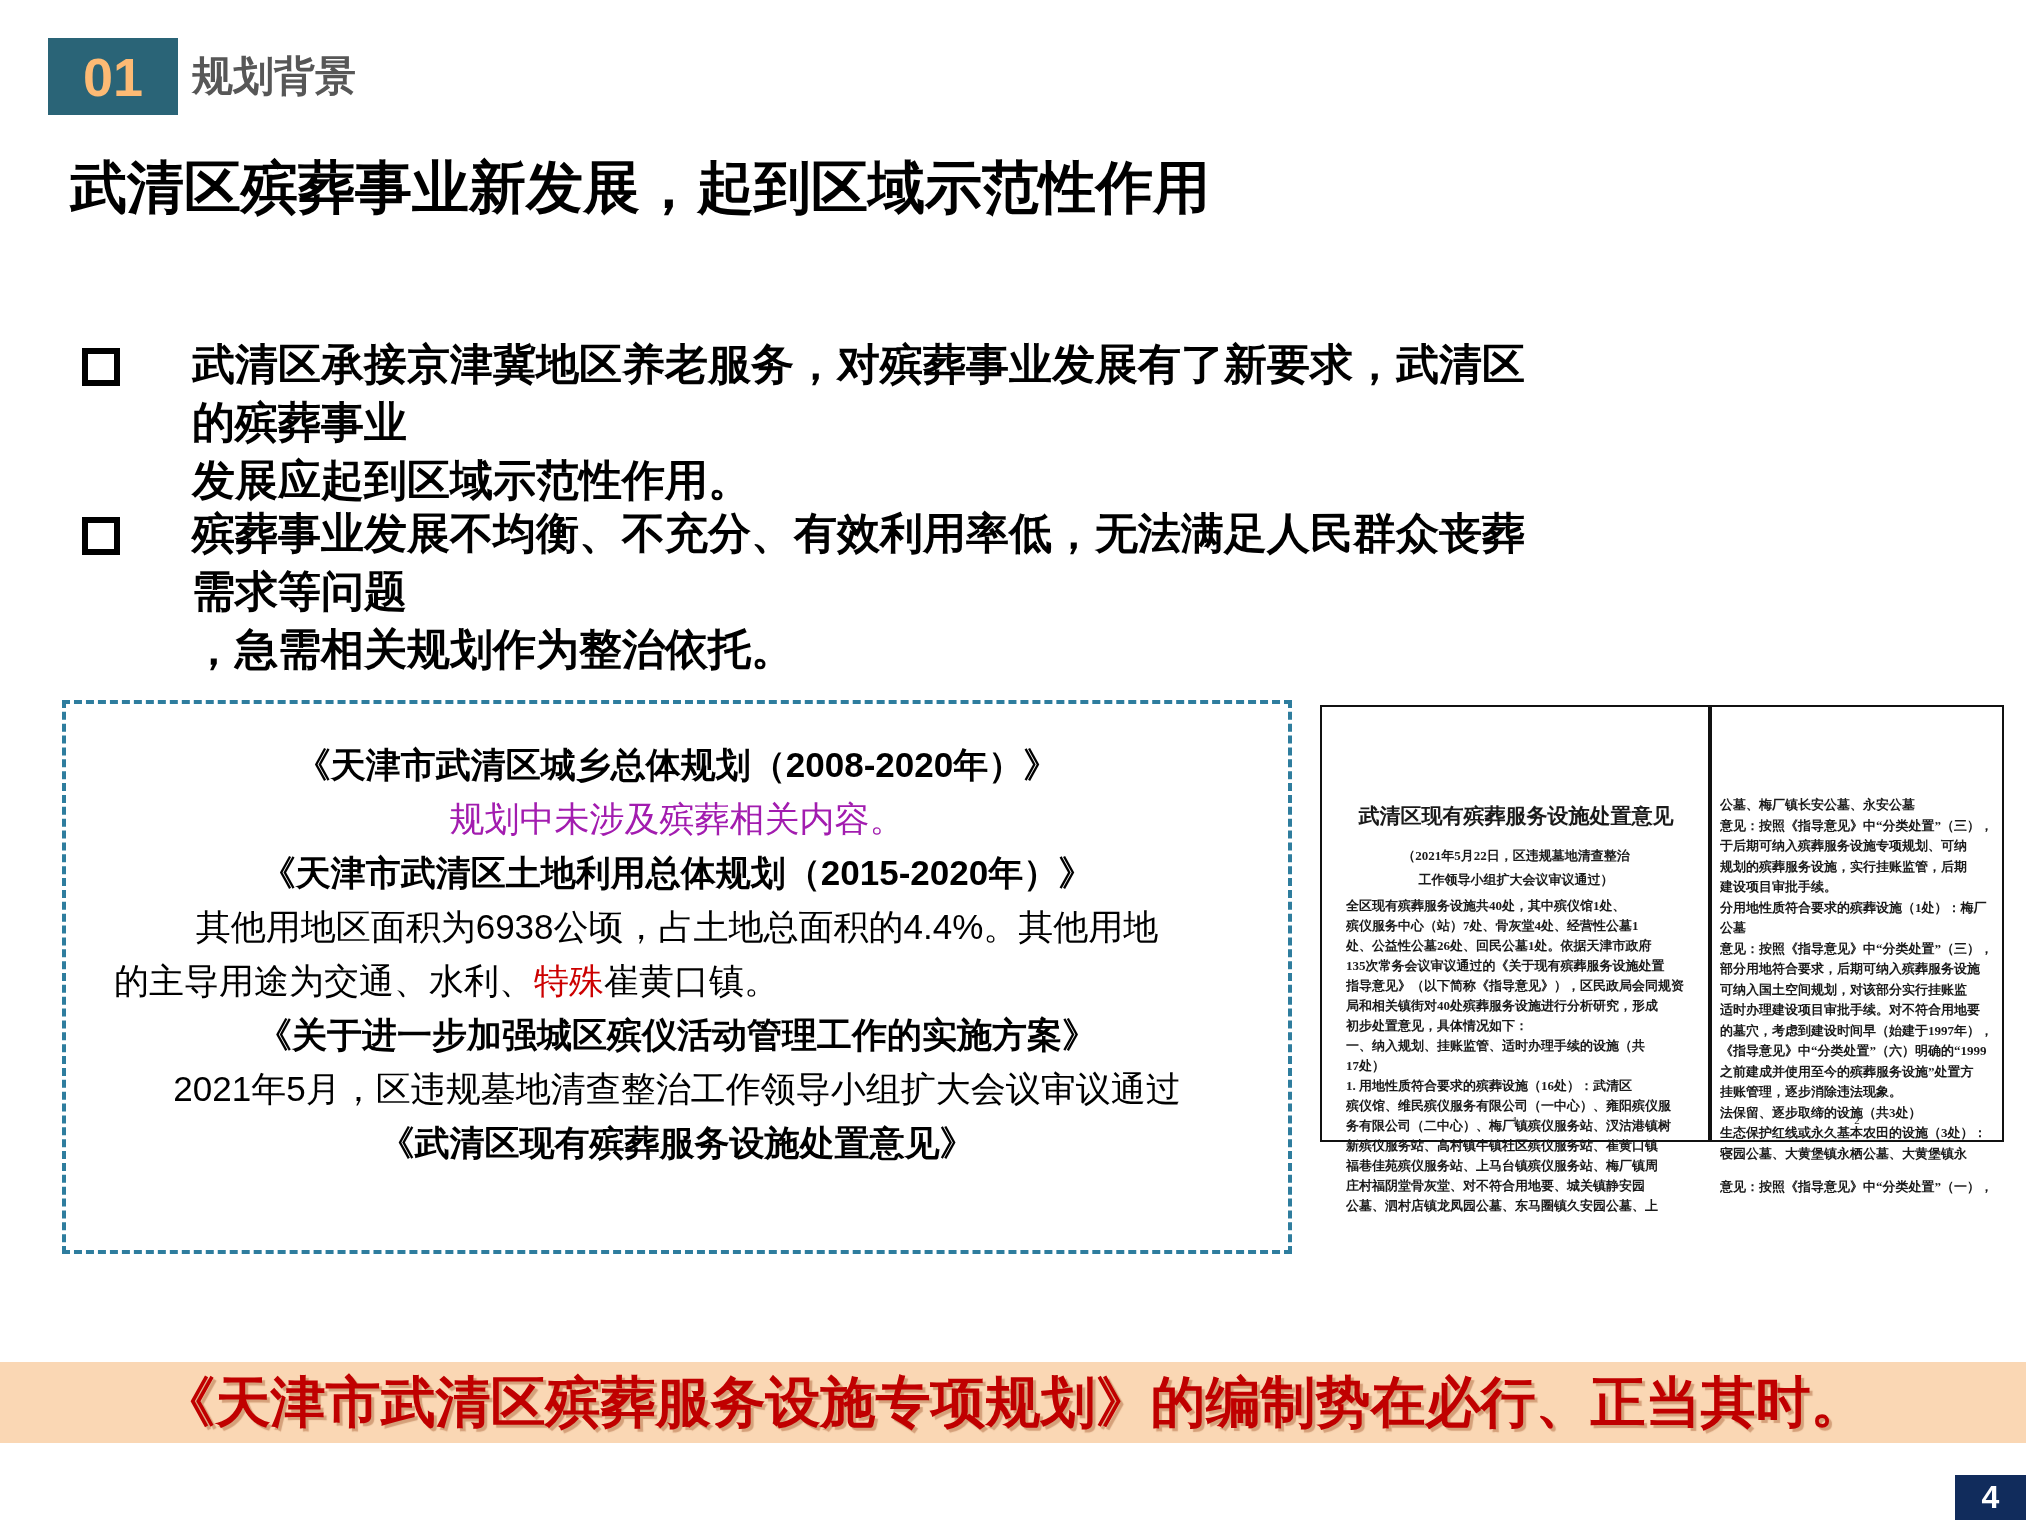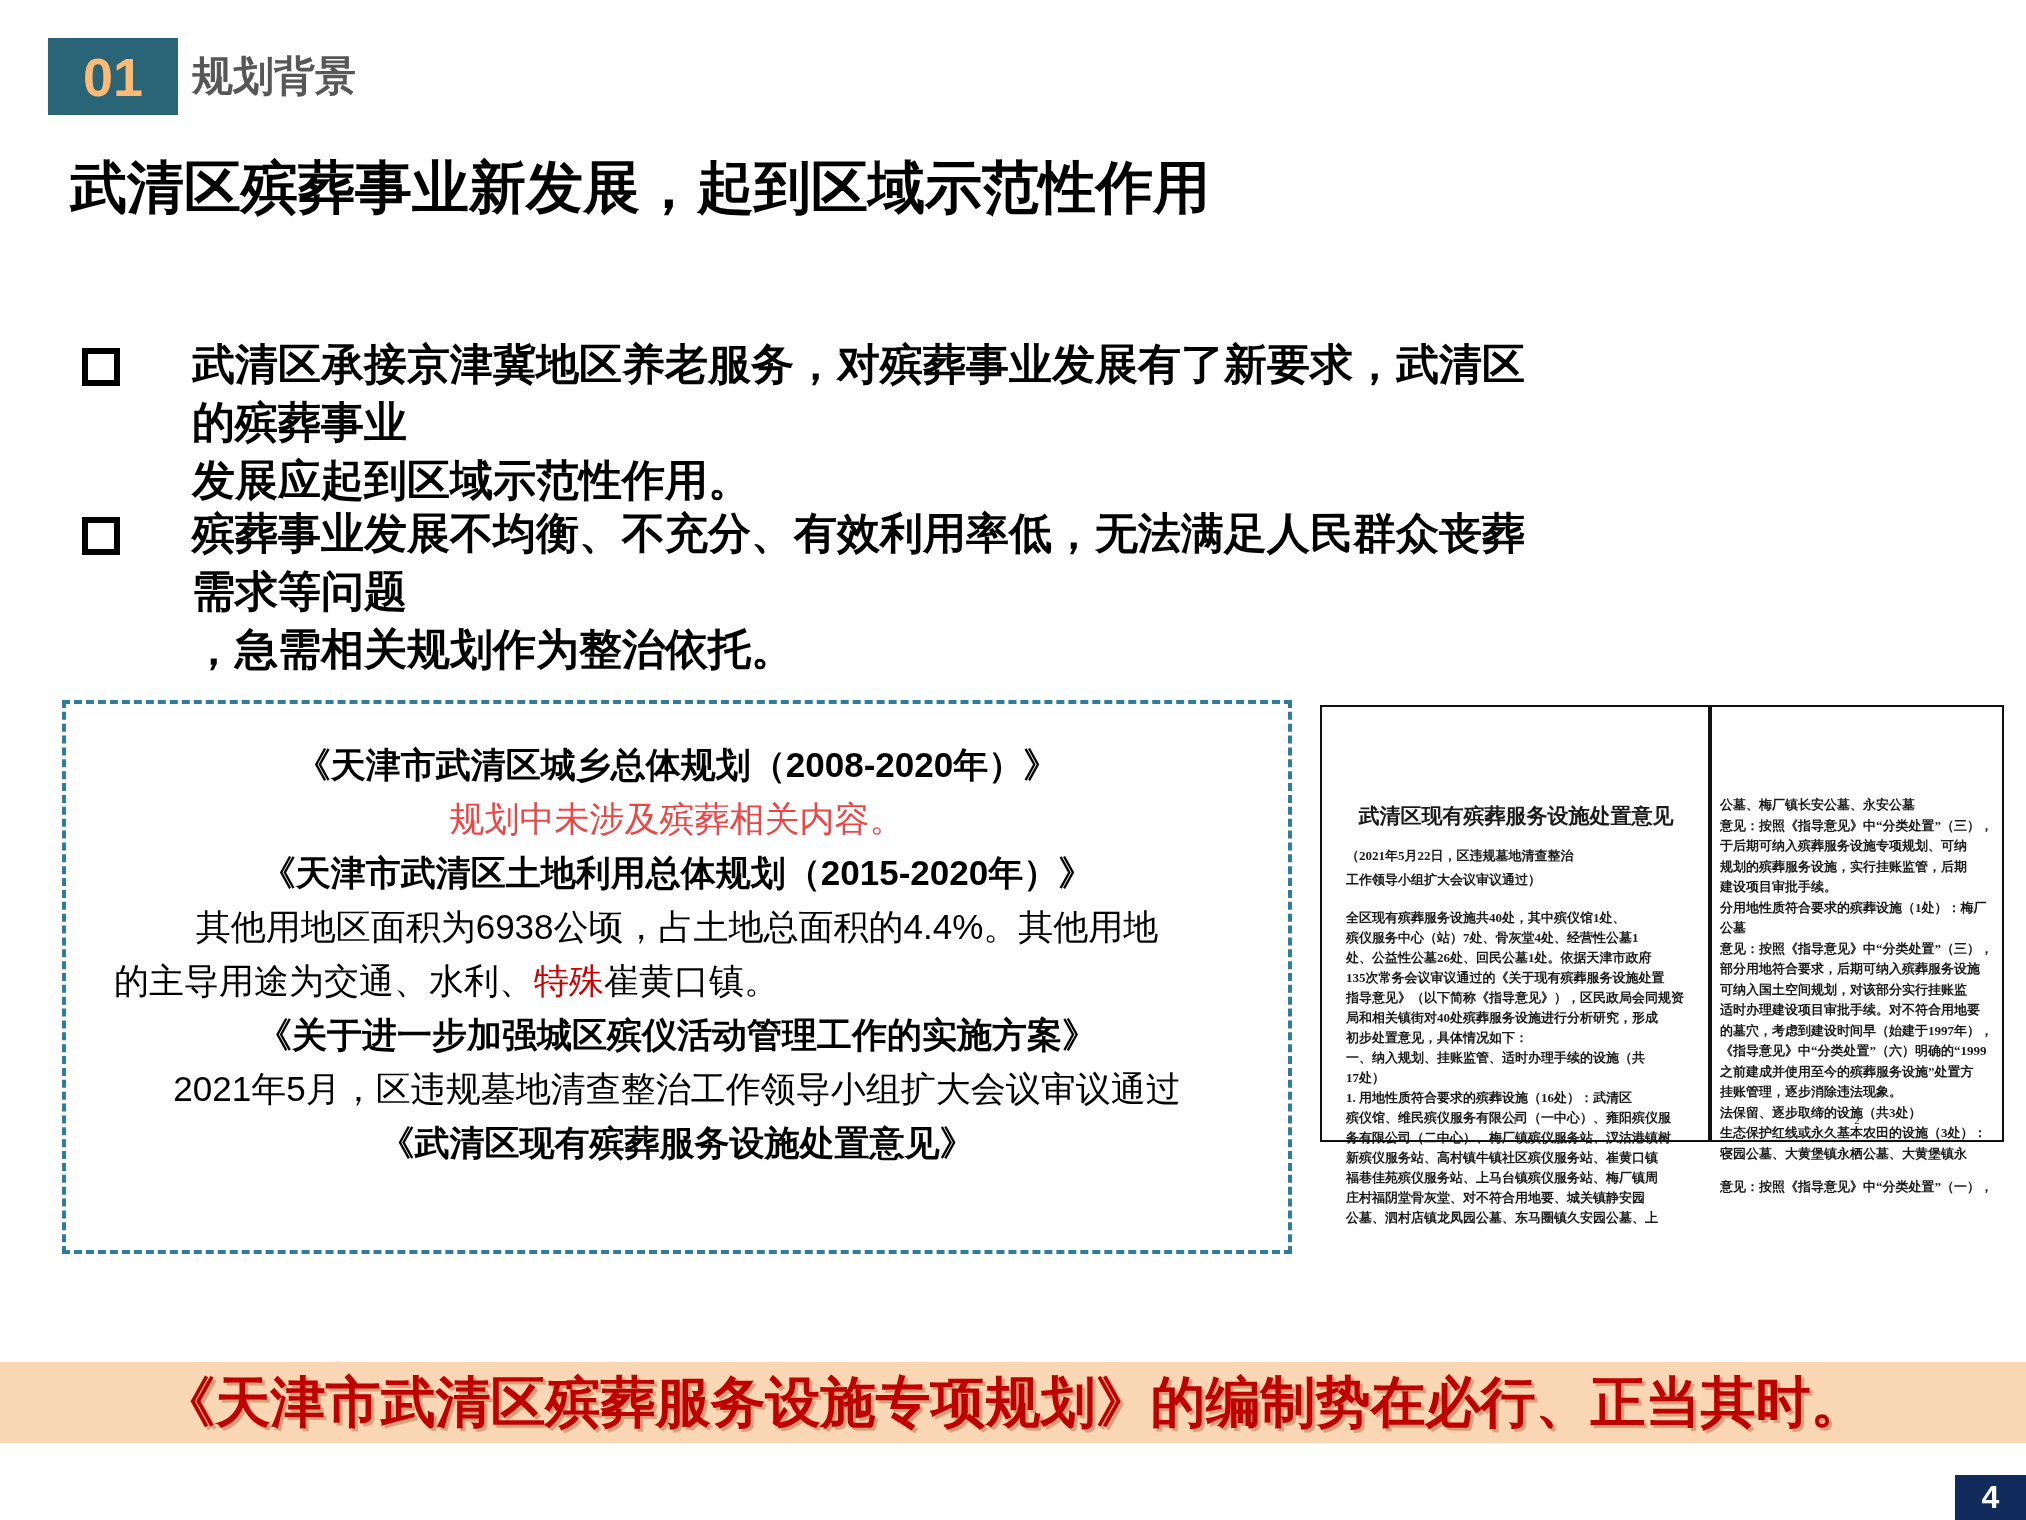--- a/index.html
+++ b/index.html
@@ -36,36 +36,36 @@
     white-space:pre-line;
   }
   
   .policy-box {
     position:absolute; left:62px; top:700px; width:1230px; height:554px;
     border:4px dashed #2E7D9E; box-sizing:border-box;
     padding:34px 26px 0 26px;
   }
   .pline { font-size:35px; line-height:54px; text-align:center; color:#000; }
   .pline.b { font-weight:bold; }
-  .pline.red { color:#ef4444; }
+  .pline.red { color:#a21caf; }
   .pline .red { color:#CC0000; }
   .pline.left { text-align:left; padding-left:22px; }
   
   .doc {
     position:absolute; top:705px; height:437px; background:#fff;
     border:2px solid #111; box-sizing:border-box;
     font-family:"Liberation Serif", serif; color:#1a1a1a;
   }
   .doc1 { left:1320px; width:390px; padding:95px 22px 0 24px; }
   .doc2 { left:1710px; width:294px; padding:88px 12px 0 8px; }
   .doc-title {
     font-size:21px; font-weight:bold; text-align:center; margin-bottom:14px;
     white-space:nowrap;
   }
-  .doc-sub { font-weight:bold; font-size:13px; line-height:24px; margin-bottom:16px; }
+  .doc-sub { text-align:center; font-weight:bold; font-size:13px; line-height:24px; margin-bottom:4px; }
   .doc-body { font-size:13px; font-weight:600; line-height:20px; }
   .doc-body2 { line-height:20.5px; }
   .doc-line, .doc-subline { min-height:1em; white-space:nowrap; overflow:hidden; }
   .doc-pageno { position:absolute; bottom:14px; left:0; right:0; text-align:center; font-size:11px; }
   
   .banner {
     position:absolute; left:0; top:1362px; width:2026px; height:81px;
     background:#FAD7B4; display:flex; align-items:center; justify-content:center;
   }
   .banner-text {

